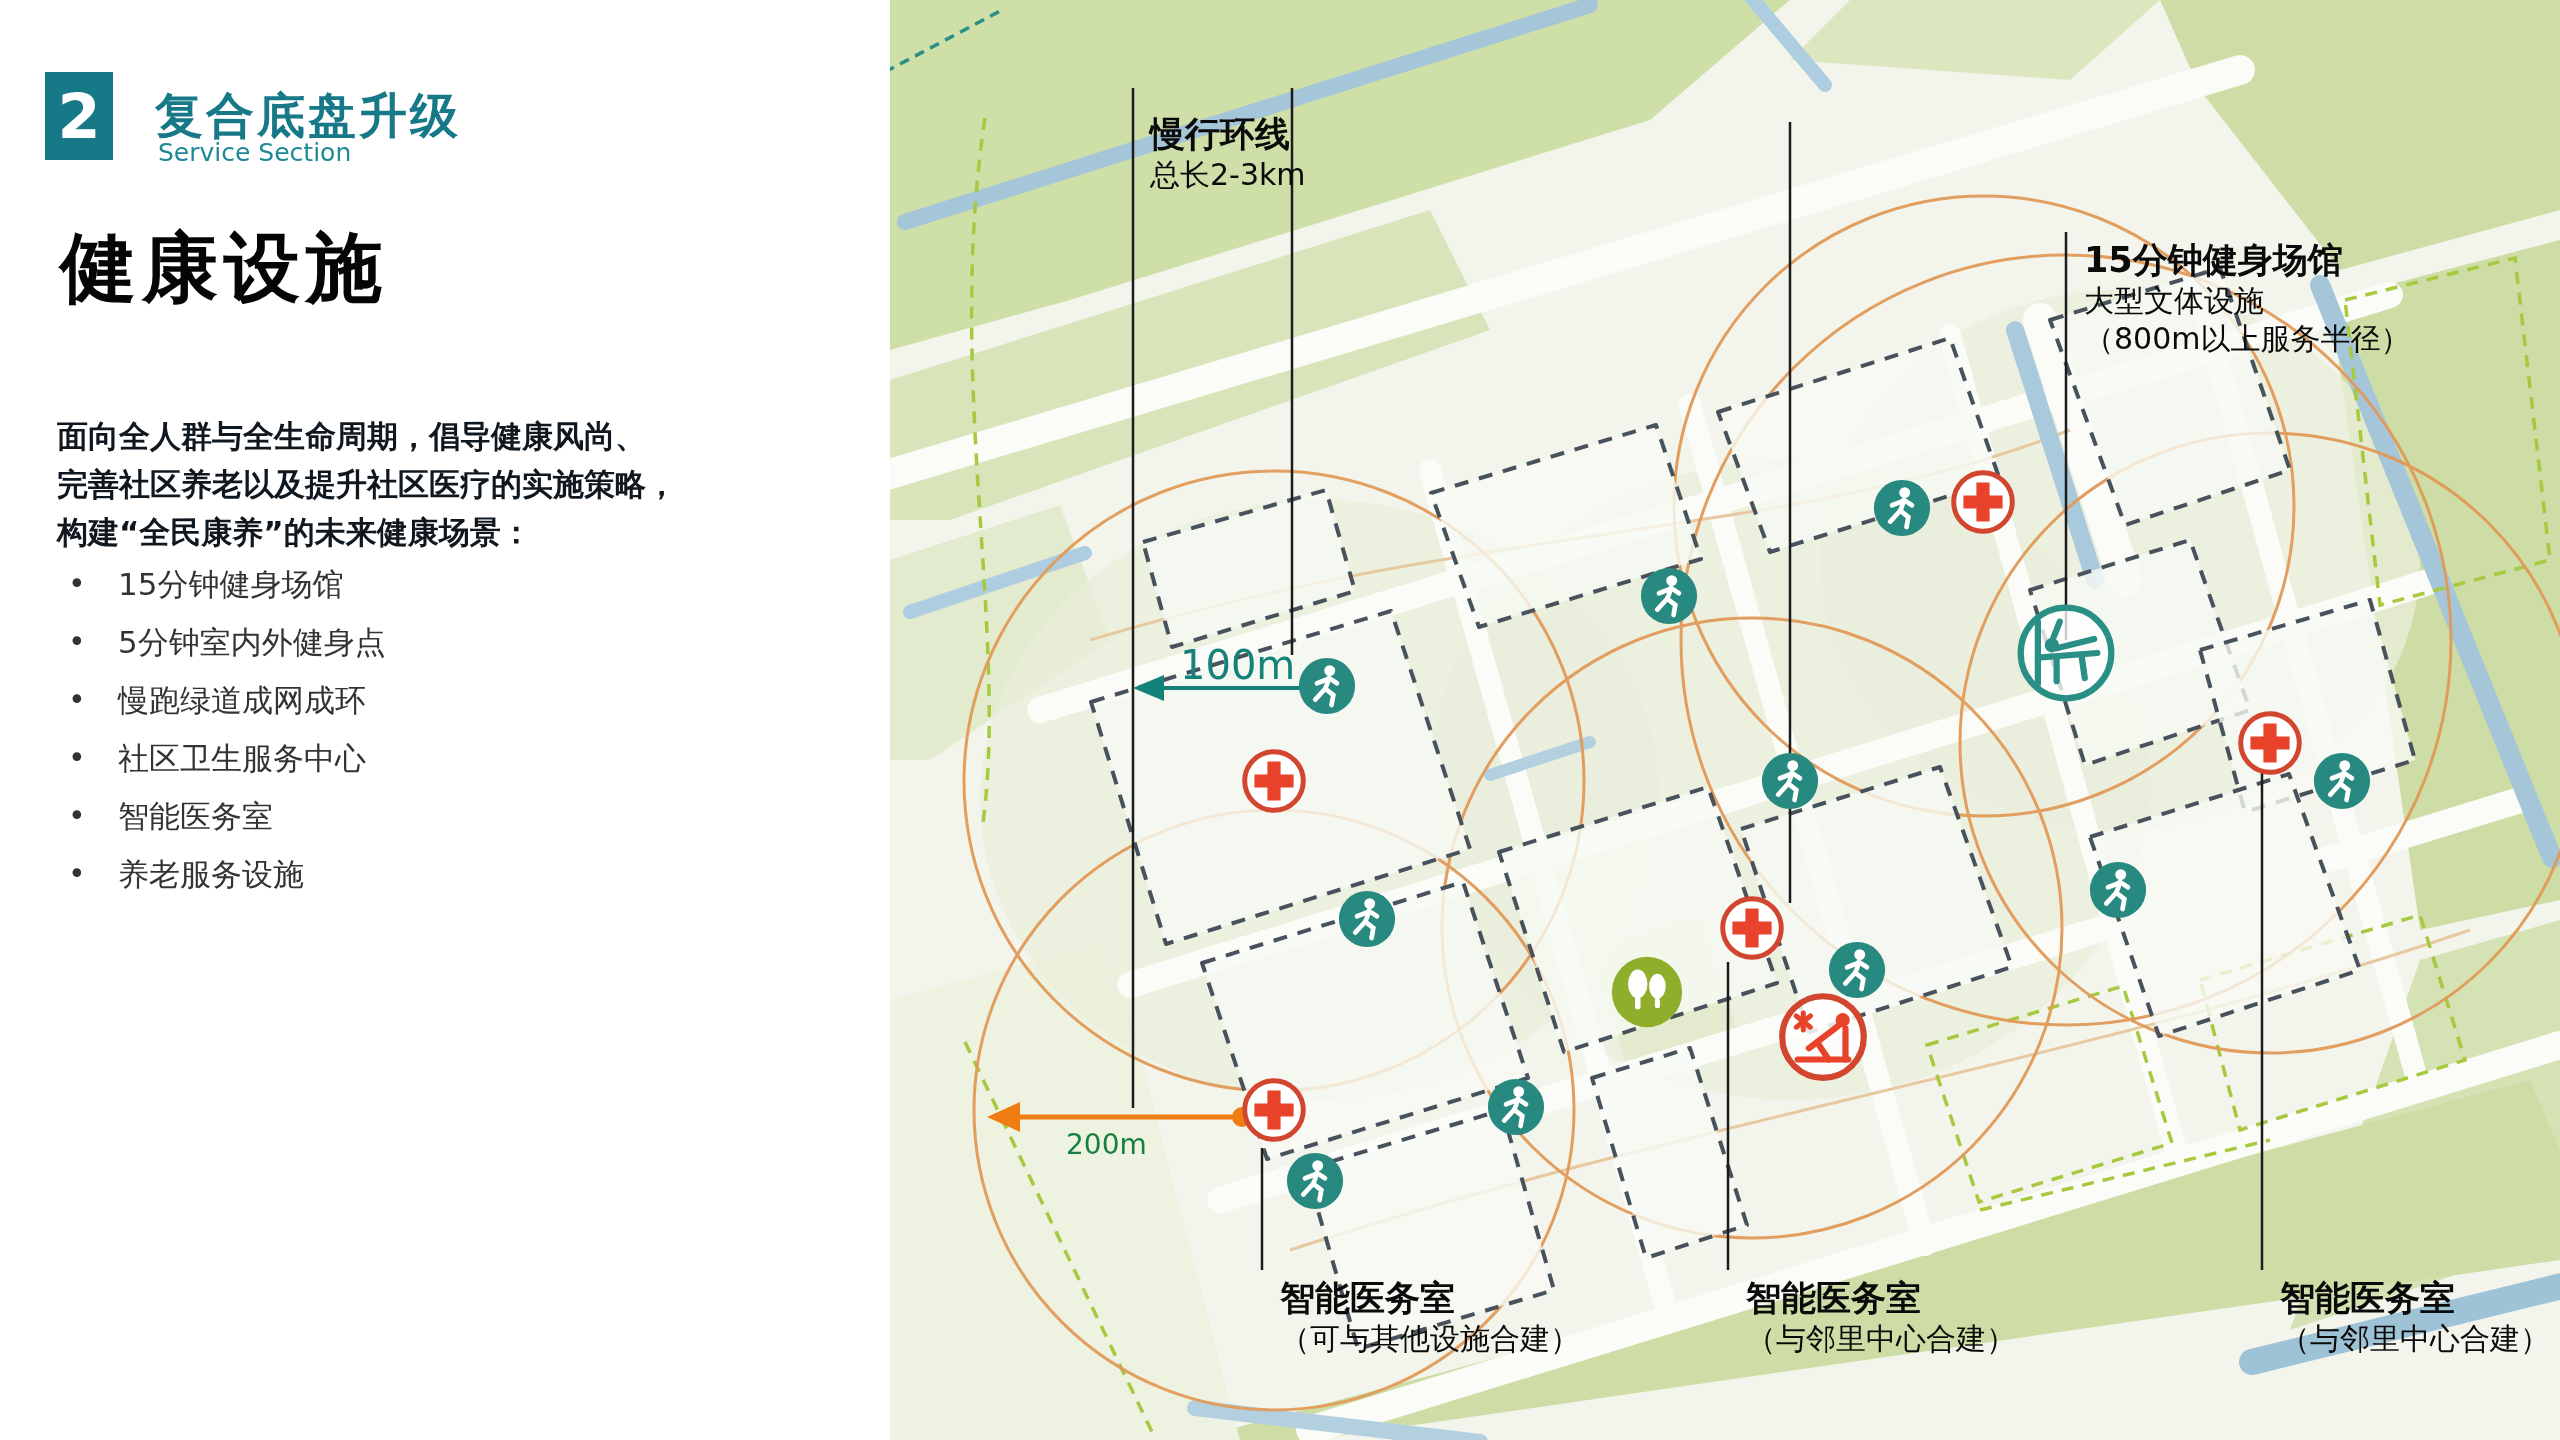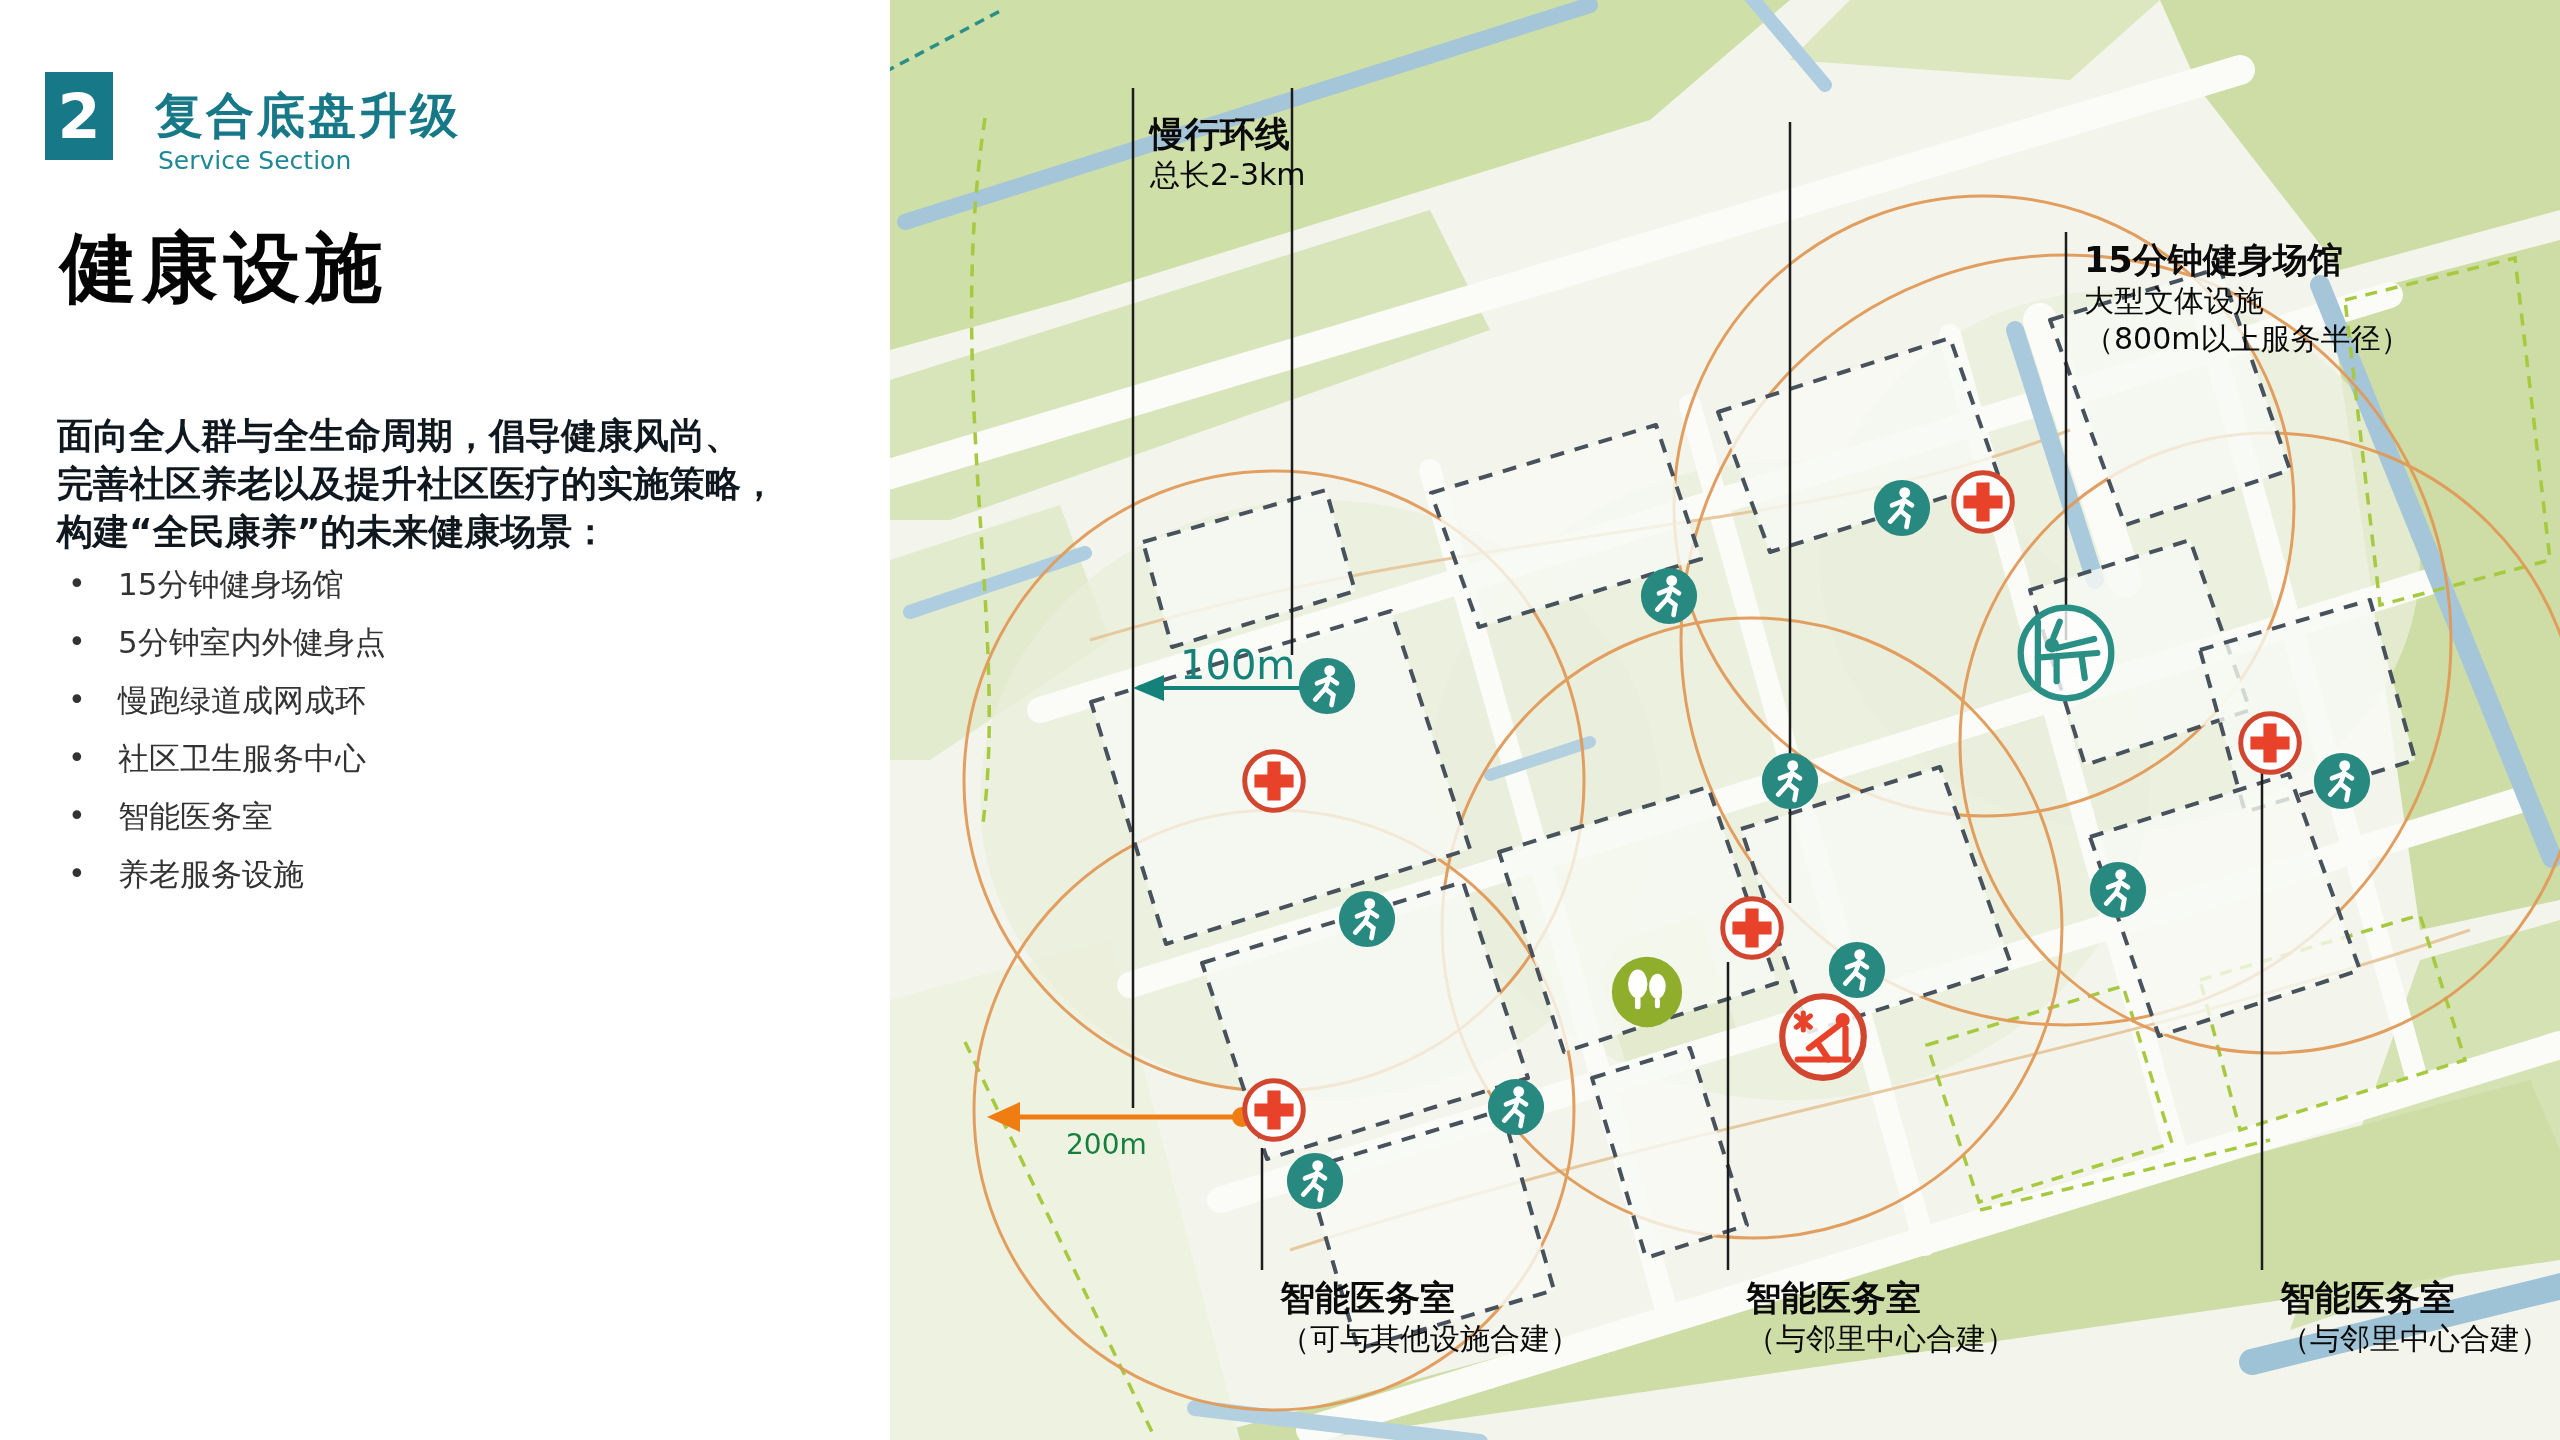--- a/index.html
+++ b/index.html
@@ -14,29 +14,29 @@
     position:absolute;left:45px;top:72px;width:68px;height:88px;
     background:#177988;color:#fff;display:flex;align-items:center;justify-content:center;
     font-size:62px;font-weight:bold;
   }
   .brand-title{
     position:absolute;left:155px;top:84px;
     font-size:48px;font-weight:bold;color:#177988;letter-spacing:3px;white-space:nowrap;
   }
   .brand-sub{
     position:absolute;left:158px;top:138px;
-    font-size:25px;color:#1f8896;white-space:nowrap;margin-top:8px;
+    font-size:25px;color:#1f8896;white-space:nowrap;
   }
   .page-title{
     position:absolute;left:60px;top:218px;
     font-size:76px;font-weight:bold;color:#050505;letter-spacing:6px;white-space:nowrap;
   }
   .intro{
     position:absolute;left:57px;top:412px;width:820px;
-    font-size:36px;font-weight:bold;color:#10181f;line-height:48px;
+    font-size:31px;font-weight:bold;color:#10181f;line-height:48px;
   }
   .intro span{display:block;white-space:nowrap;}
   .bullets{
     position:absolute;left:60px;top:562px;margin:0;padding:0;list-style:none;
   }
   .bullets li{
     position:relative;padding-left:58px;height:58px;line-height:44px;
     font-size:31px;color:#333;white-space:nowrap;
   }
   .bullets li::before{

